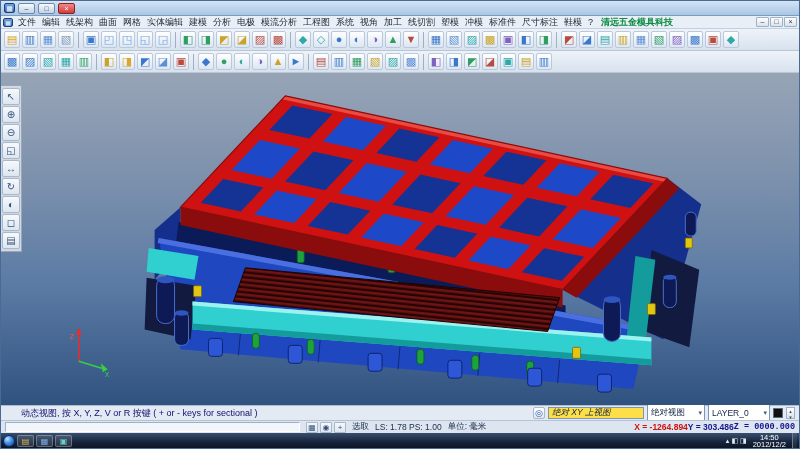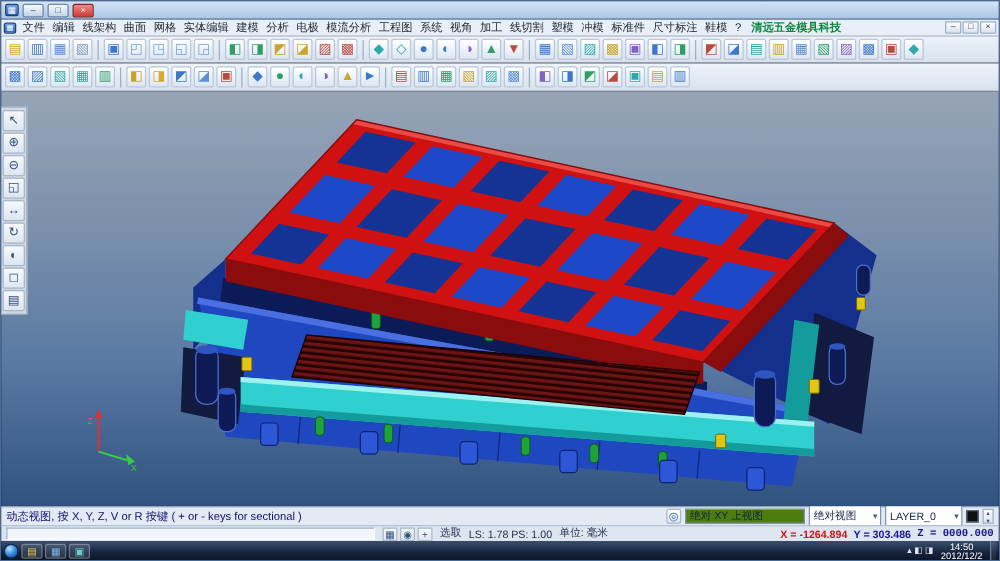--- a/index.html
+++ b/index.html
@@ -46,37 +46,37 @@
   .m-cap{fill:#2e55c0;}
   .m-green{fill:var(--c-green);stroke:#0b5a1e;stroke-width:.8;}
   .m-yellow{fill:var(--c-yellow);stroke:#7a6605;stroke-width:.8;}
   .m-foot{fill:var(--c-foot);stroke:#0e2470;stroke-width:1;}
   .m-rib{stroke:#10277a;stroke-width:1;}
   .u-red{stroke:#e03030;stroke-width:1.6;} .u-green{stroke:#35d045;stroke-width:1.6;}
   .u-lab{font-size:7px;font-family:"Liberation Sans",sans-serif;}
 
   
   .promptbar{height:15px;background:#e3eaf3;border-top:1px solid #aebccf;display:flex;align-items:center;gap:3px;padding:0 4px;}
-  .prompt-msg{flex:1;font-size:9px;color:#10106e;white-space:nowrap;overflow:hidden;}
+  .prompt-msg{flex:1;font-size:9px;color:#10106e;white-space:nowrap;overflow:hidden;margin-left:16px;}
   .view-icon{width:12px;height:12px;font-size:9px;line-height:11px;text-align:center;color:#2f62b0;background:linear-gradient(#fff,#dce6f2);border:1px solid #aab8c8;border-radius:2px;}
-  .pfield{background:#4d7c0f;border:1px solid #7d94b5;height:12px;font-size:8.5px;line-height:10px;padding:4px 3px;color:#112244;font-family:"Liberation Sans",sans-serif;}
+  .pfield{background:#fde047;border:1px solid #7d94b5;height:12px;font-size:8.5px;line-height:10px;padding:4px 3px;color:#112244;font-family:"Liberation Sans",sans-serif;font-style:italic;}
   .view-field{width:96px;}
   .pdrop{display:flex;align-items:center;justify-content:space-between;background:#fff;border:1px solid #7d94b5;height:24px;font-size:8.5px;padding:0 2px 0 3px;color:#112244;}
   .pdrop{width:58px;} .pdrop.layer{width:62px;}
   .caret{font-size:7px;color:#44617f;}
   .chip{width:10px;height:10px;background:#101010;border:1px solid #5a6c84;}
   .spin{display:flex;flex-direction:column;width:9px;height:12px;font-size:5px;line-height:6px;text-align:center;color:#3a5070;background:linear-gradient(#fff,#d8e2ee);border:1px solid #9db0c6;}
 
   
   .statusbar{height:13px;background:#dde5f0;border-top:1px solid #b5c2d4;display:flex;align-items:center;gap:6px;padding:0 4px;font-size:8.5px;color:#1c2b45;}
   .sunken{flex:0 0 295px;height:10px;background:#f2f6fa;border:1px solid #9fb0c4;border-bottom-color:#fff;border-right-color:#fff;}
   .toggles{display:flex;gap:2px;}
   .stoggle{width:12px;height:11px;font-size:8px;line-height:10px;text-align:center;color:#33507a;background:linear-gradient(#f6f9fc,#dde6f0);border:1px solid #aab8c8;border-radius:1px;}
   .slabel{white-space:nowrap;}
-  .coords{margin-left:auto;display:flex;gap:5px;white-space:nowrap;font-weight:bold;}
+  .coords{margin-left:auto;display:flex;gap:0;white-space:nowrap;font-weight:bold;}
   .coord-x{color:#d01010;} .coord-y{color:#15158e;} .coord-z{color:#15158e;font-family:Liberation Mono, monospace;}
 
   
   .taskbar{height:15px;background:linear-gradient(#3a4f6e,#16243c 60%,#0b1526);display:flex;align-items:center;gap:2px;padding:0 2px;}
   .orb{width:12px;height:12px;border-radius:50%;background:radial-gradient(circle at 35% 30%,#bfe3ff,#3f8fe0 45%,#11408e);border:1px solid #0a2c60;flex:0 0 auto;}
   .apps{display:flex;gap:2px;}
   .task-icon{width:17px;height:12px;border-radius:2px;background:rgba(255,255,255,.12);border:1px solid rgba(255,255,255,.28);font-size:8px;line-height:11px;text-align:center;}
   .tspacer{flex:1;}
   .tray{display:flex;gap:2px;align-items:center;}
   .tray-icon{color:#dfe8f2;font-size:7px;line-height:13px;}

